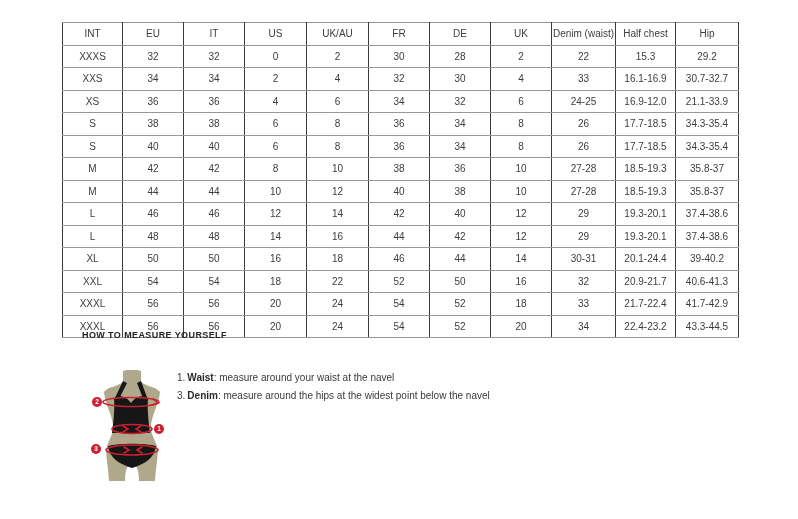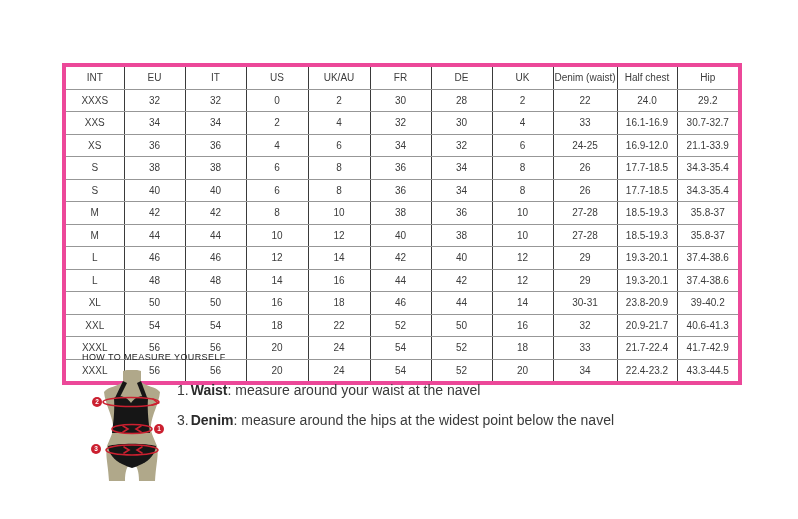--- a/index.html
+++ b/index.html
@@ -13,22 +13,21 @@
 
   
   .size-table-wrap {
     position: absolute;
     left: 62px; top: 22px;
   }
   table.size-table {
     border-collapse: collapse;
     table-layout: fixed;
     width: 676px;
-    border: 4px solid #ec4899;
-    margin-top: 41px;
+    border: 1px solid #ec4899;
   }
   table.size-table th,
   table.size-table td {
     height: 21.5px;
     padding: 0;
     text-align: center;
     vertical-align: middle;
     font-size: 10px;
     font-weight: normal;
     color: #3c3c3c;
@@ -36,37 +35,36 @@
     border-right: 1px solid #3a3a3a;
     border-top: 1px solid #979797;
     border-bottom: 1px solid #979797;
     white-space: nowrap;
     overflow: hidden;
   }
 
   
   .howto-title {
     position: absolute;
-    left: 66px; top: 352px;
+    left: 66px; top: 330px;
     font-size: 9px;
-    font-weight: normal;
+    font-weight: bold;
     letter-spacing: 0.4px;
     color: #232323;
     padding-left: 16px;
   }
   .steps {
     position: absolute;
     left: 177px; top: 369px;
   }
   .step {
-    font-size: 14px;
+    font-size: 10px;
     color: #3a3a3a;
     line-height: 18px;
     white-space: nowrap;
-    margin-top: 12px;
   }
   .step b { color: #2b2b2b; }
   .step .step-num { margin-right: 2px; }
 
   .figure-wrap {
     position: absolute;
     left: 80px; top: 370px;
     width: 112px; height: 128px;
   }
   .figure-wrap svg { display: block; }
@@ -114,21 +112,21 @@
         <tr>
           <td>XXXS</td>
           <td>32</td>
           <td>32</td>
           <td>0</td>
           <td>2</td>
           <td>30</td>
           <td>28</td>
           <td>2</td>
           <td>22</td>
-          <td>24.0</td>
+          <td>15.3</td>
           <td>29.2</td>
         </tr>
         <tr>
           <td>XXS</td>
           <td>34</td>
           <td>34</td>
           <td>2</td>
           <td>4</td>
           <td>32</td>
           <td>30</td>
@@ -231,21 +229,21 @@
         <tr>
           <td>XL</td>
           <td>50</td>
           <td>50</td>
           <td>16</td>
           <td>18</td>
           <td>46</td>
           <td>44</td>
           <td>14</td>
           <td>30-31</td>
-          <td>23.8-20.9</td>
+          <td>20.1-24.4</td>
           <td>39-40.2</td>
         </tr>
         <tr>
           <td>XXL</td>
           <td>54</td>
           <td>54</td>
           <td>18</td>
           <td>22</td>
           <td>52</td>
           <td>50</td>

